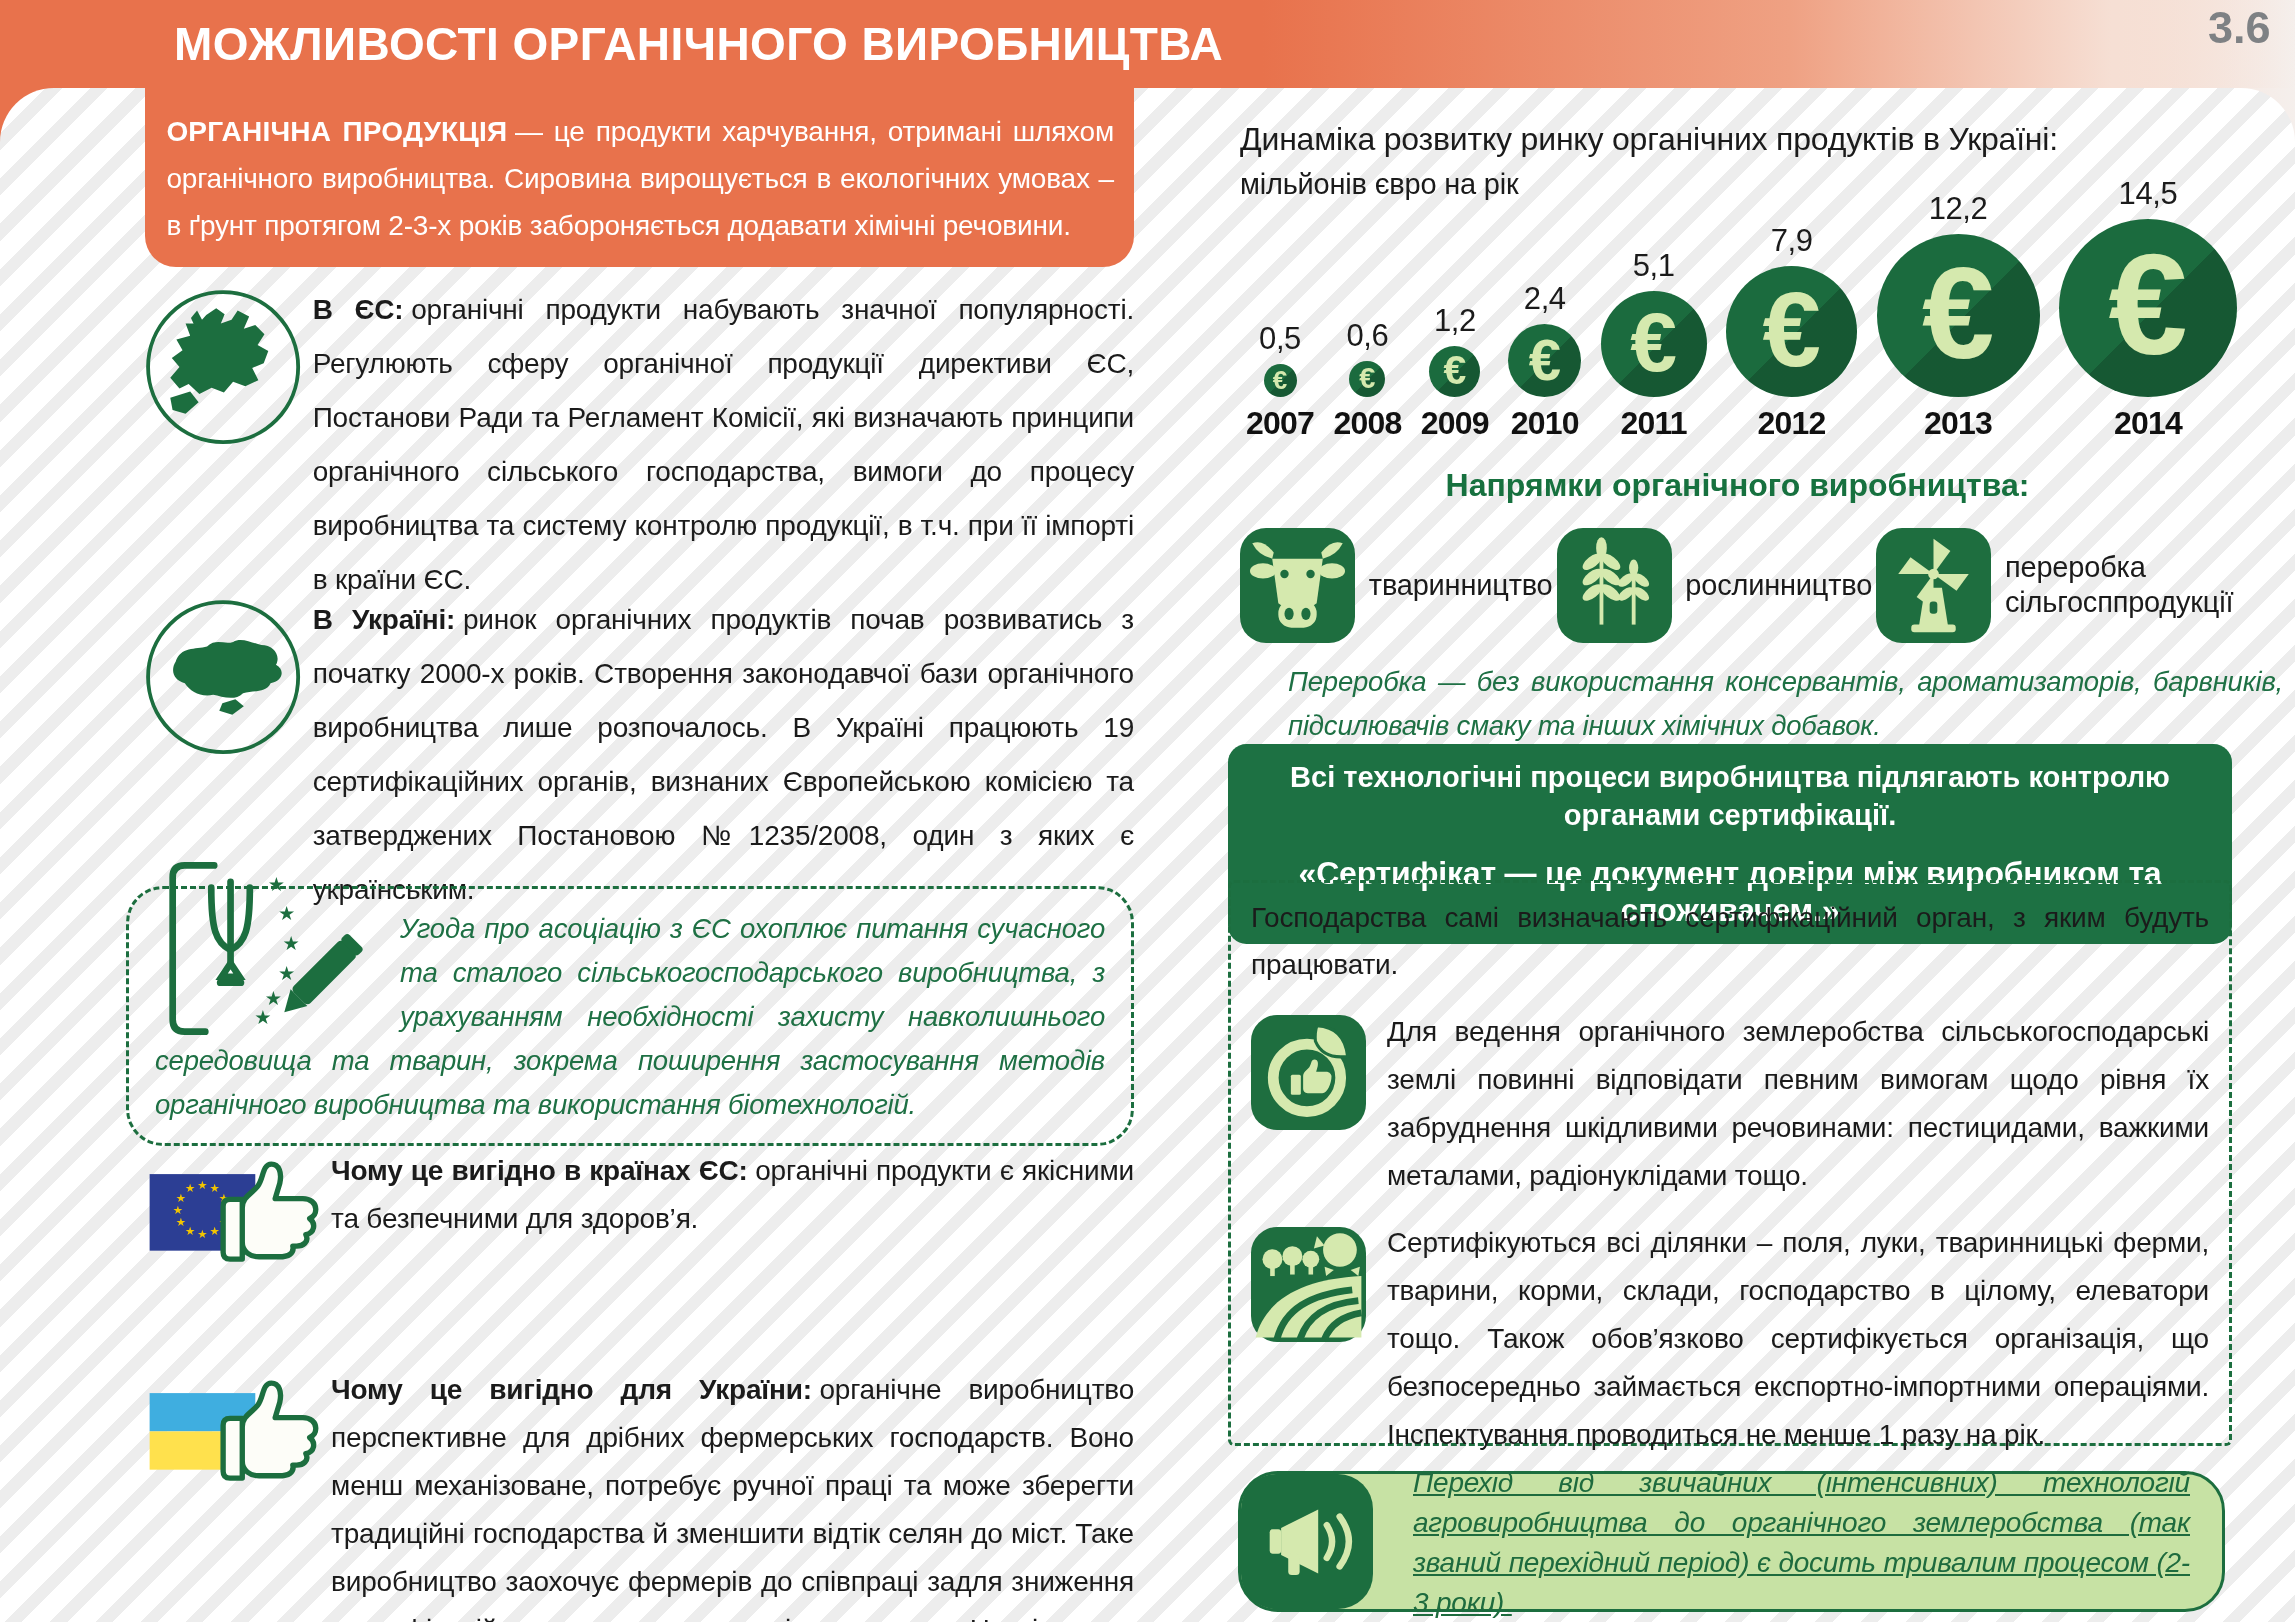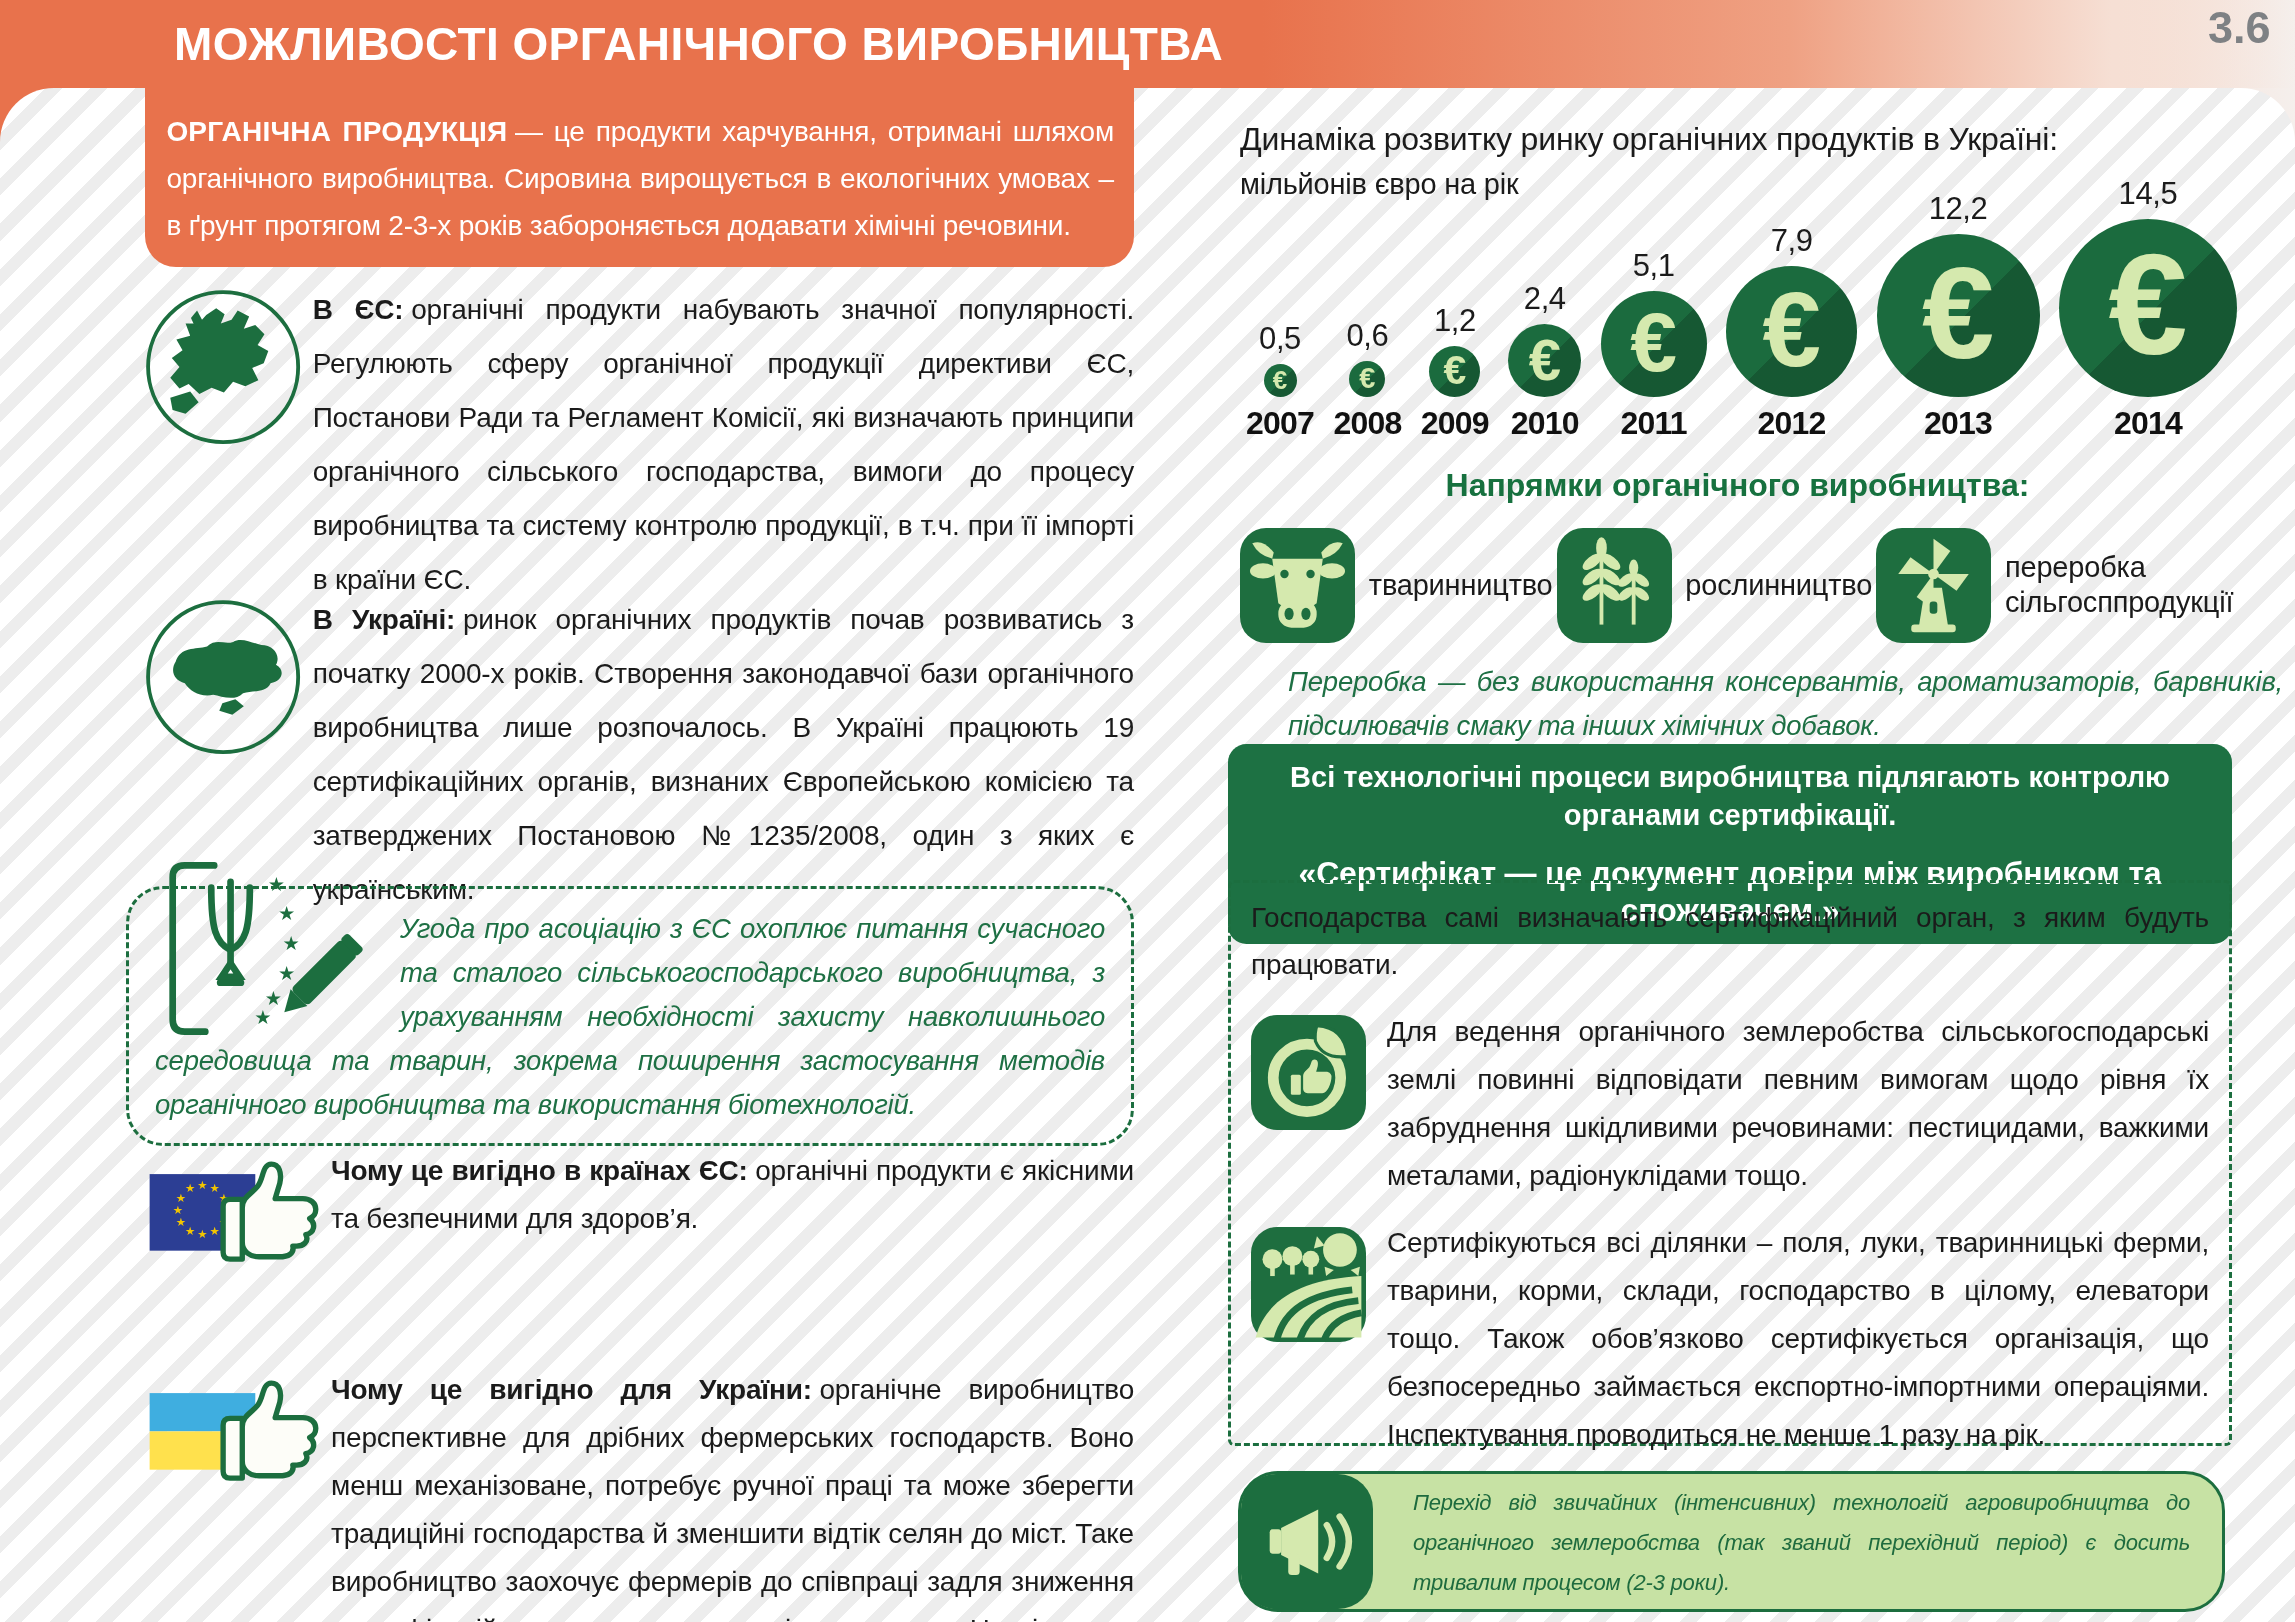--- a/index.html
+++ b/index.html
@@ -75,22 +75,22 @@
   #cert-intro{color:#1b1b1b;font-size:28px;line-height:47px;text-align:justify;letter-spacing:-0.2px;}
   .cert-item{display:flex;align-items:flex-start;margin-top:27.5px;}
   .cert-icon{flex:0 0 116px;height:116px;}
   .cert-text{flex:1;margin-left:20px;color:#1b1b1b;font-size:28px;line-height:48px;
     text-align:justify;letter-spacing:-0.2px;margin-top:-7.7px;}
 
   
   #transition-box{left:1238px;top:1471px;width:987px;height:141px;box-sizing:border-box;
     background:#C7E2A4;border:3.1px solid #1C6E3F;border-radius:40px;display:flex;align-items:stretch;}
   #megaphone-wrap{flex:0 0 132px;background:#1C6E3F;border-radius:35px;display:flex;align-items:center;justify-content:center;}
-  #transition-text{flex:1;padding:12.2px 32px 9.2px 40px;color:#1E6B3E;font-size:22px;line-height:40px;
-    font-style:italic;text-align:justify;display:flex;flex-direction:column;justify-content:center;letter-spacing:-0.2px;}
+  #transition-text{flex:1;padding:12.2px 32px 9.2px 40px;color:#1E6B3E;font-size:28px;line-height:40px;
+    font-style:italic;text-align:justify;display:flex;flex-direction:column;justify-content:center;letter-spacing:-0.2px;text-decoration:underline;}
 </style>
 </head>
 <body>
 
 <svg width="0" height="0" style="position:absolute">
   <defs>
     <symbol id="sym-thumb" viewBox="0 0 140 150">
       <path d="M10 70 Q10 61 19 61 L35 61 L35 139 L19 139 Q10 139 10 130 Z
                M35 72 C35 58 47 54 55 44 C63 34 61 15 73 15 C83 15 87 26 84 40 L78 60 L114 60
                C124 60 131 66 131 74 C131 80 128 84 123 86 C127 89 129 93 128 98 C127 103 123 106 118 107

